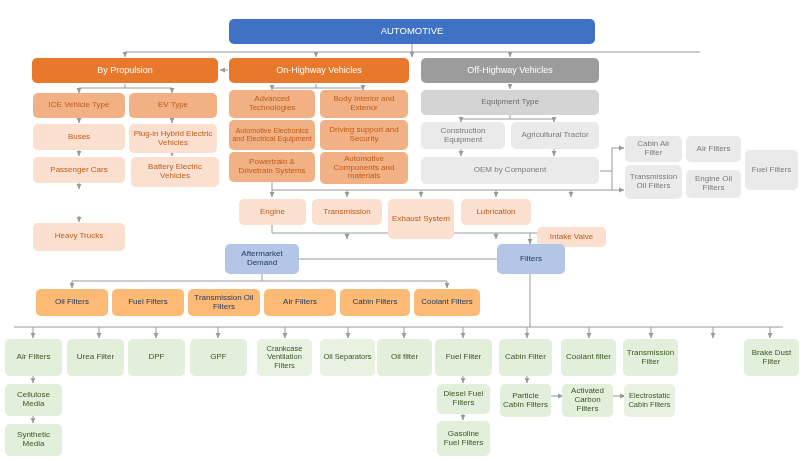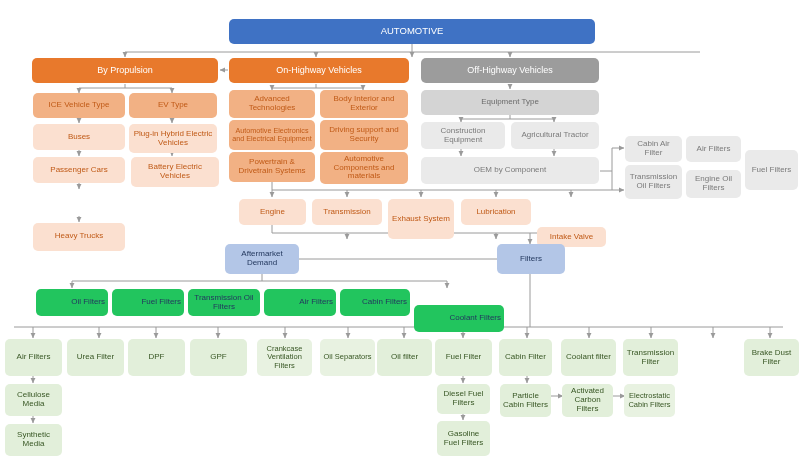--- a/index.html
+++ b/index.html
@@ -17,21 +17,21 @@
   }
   
   .n-blue-dark{background:#3f72c4;color:#ffffff;font-size:9.5px;}
   .n-orange{background:#e8792c;color:#ffffff;font-size:9px;}
   .n-gray-dark{background:#9c9c9c;color:#ffffff;font-size:9px;}
   .n-orange-mid{background:#f2b184;color:#c05a17;font-size:8px;}
   .n-orange-light{background:#fbe0d0;color:#c05a17;font-size:8px;}
   .n-gray-mid{background:#d4d4d4;color:#6b6b6b;font-size:8px;}
   .n-gray-light{background:#eaeaea;color:#7a7a7a;font-size:8px;}
   .n-blue-mid{background:#b3c6e7;color:#23385e;font-size:8px;}
-  .n-blue-light{background:#22c55e;color:#23385e;font-size:8px;justify-content:flex-end;}
+  .n-blue-light{background:#fdba74;color:#23385e;font-size:8px;}
   .n-green{background:#e2efda;color:#375623;font-size:8px;}
   .n-green-2{background:#e8f2e1;color:#375623;font-size:7.5px;}
 </style>
 </head>
 <body>
 
 <div id="canvas">
 
   <svg class="edges" viewBox="0 0 806 461">
     <defs>
@@ -253,21 +253,21 @@
   </div>
   <div class="node n-blue-light" style="left:188px;top:289px;width:72px;height:27px;">
     <span>Transmission Oil Filters</span>
   </div>
   <div class="node n-blue-light" style="left:264px;top:289px;width:72px;height:27px;">
     <span>Air Filters</span>
   </div>
   <div class="node n-blue-light" style="left:340px;top:289px;width:70px;height:27px;">
     <span>Cabin Filters</span>
   </div>
-  <div class="node n-blue-light" style="left:414px;top:289px;width:90px;height:27px;margin-top:16px;">
+  <div class="node n-blue-light" style="left:414px;top:289px;width:66px;height:27px;">
     <span>Coolant Filters</span>
   </div>
 
   <div class="node n-green" style="left:5px;top:339px;width:57px;height:37px;">
     <span>Air Filters</span>
   </div>
   <div class="node n-green" style="left:67px;top:339px;width:57px;height:37px;">
     <span>Urea Filter</span>
   </div>
   <div class="node n-green" style="left:128px;top:339px;width:57px;height:37px;">

